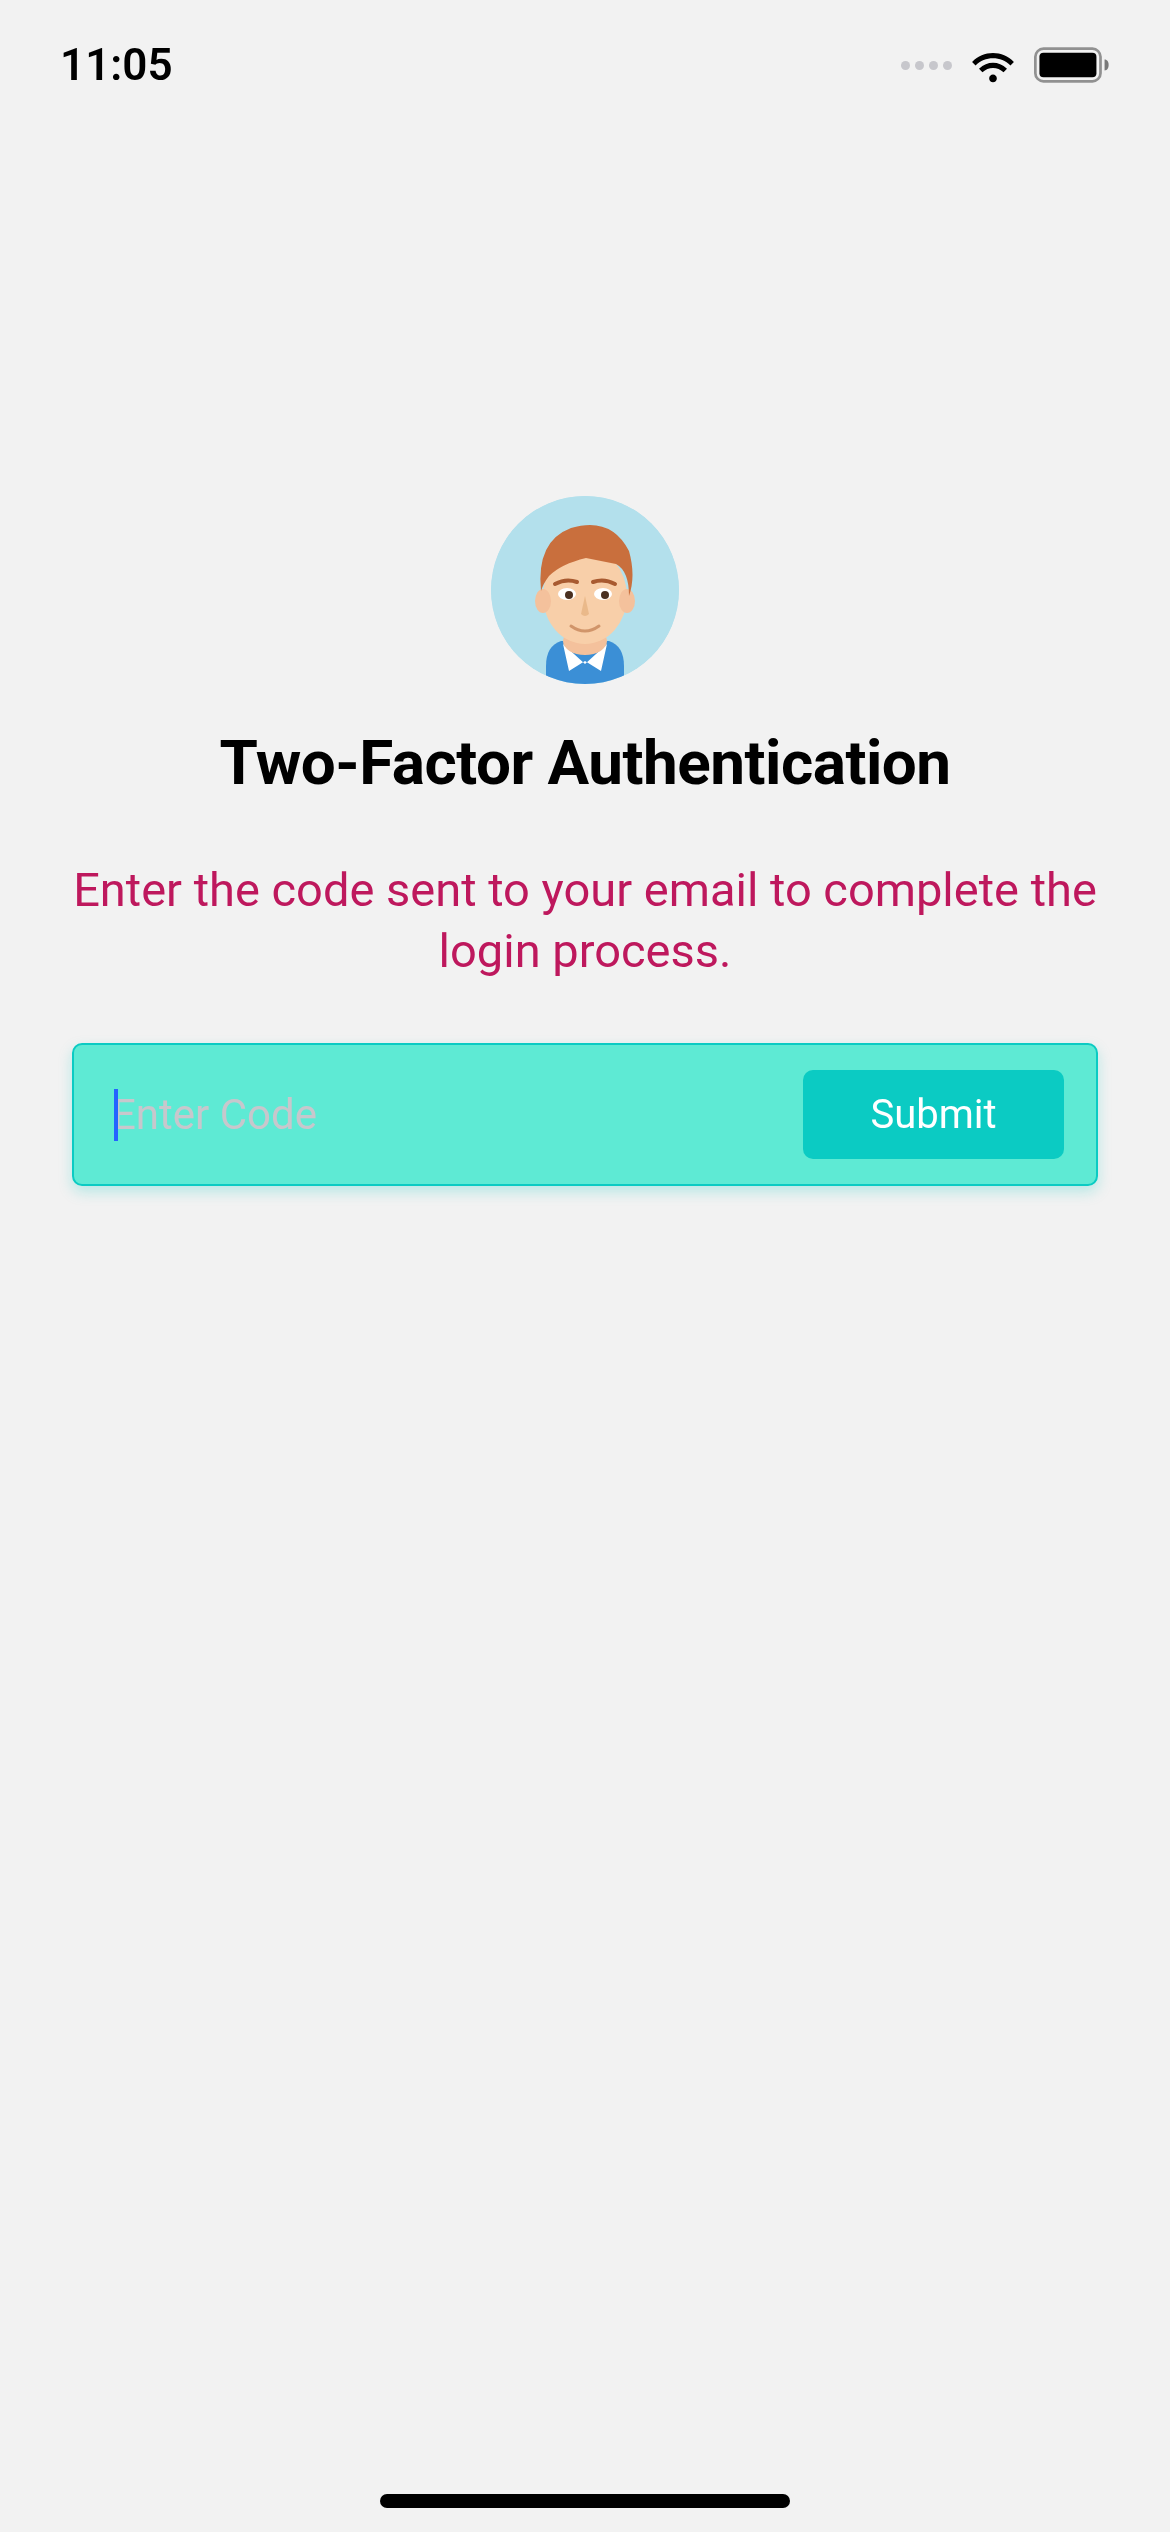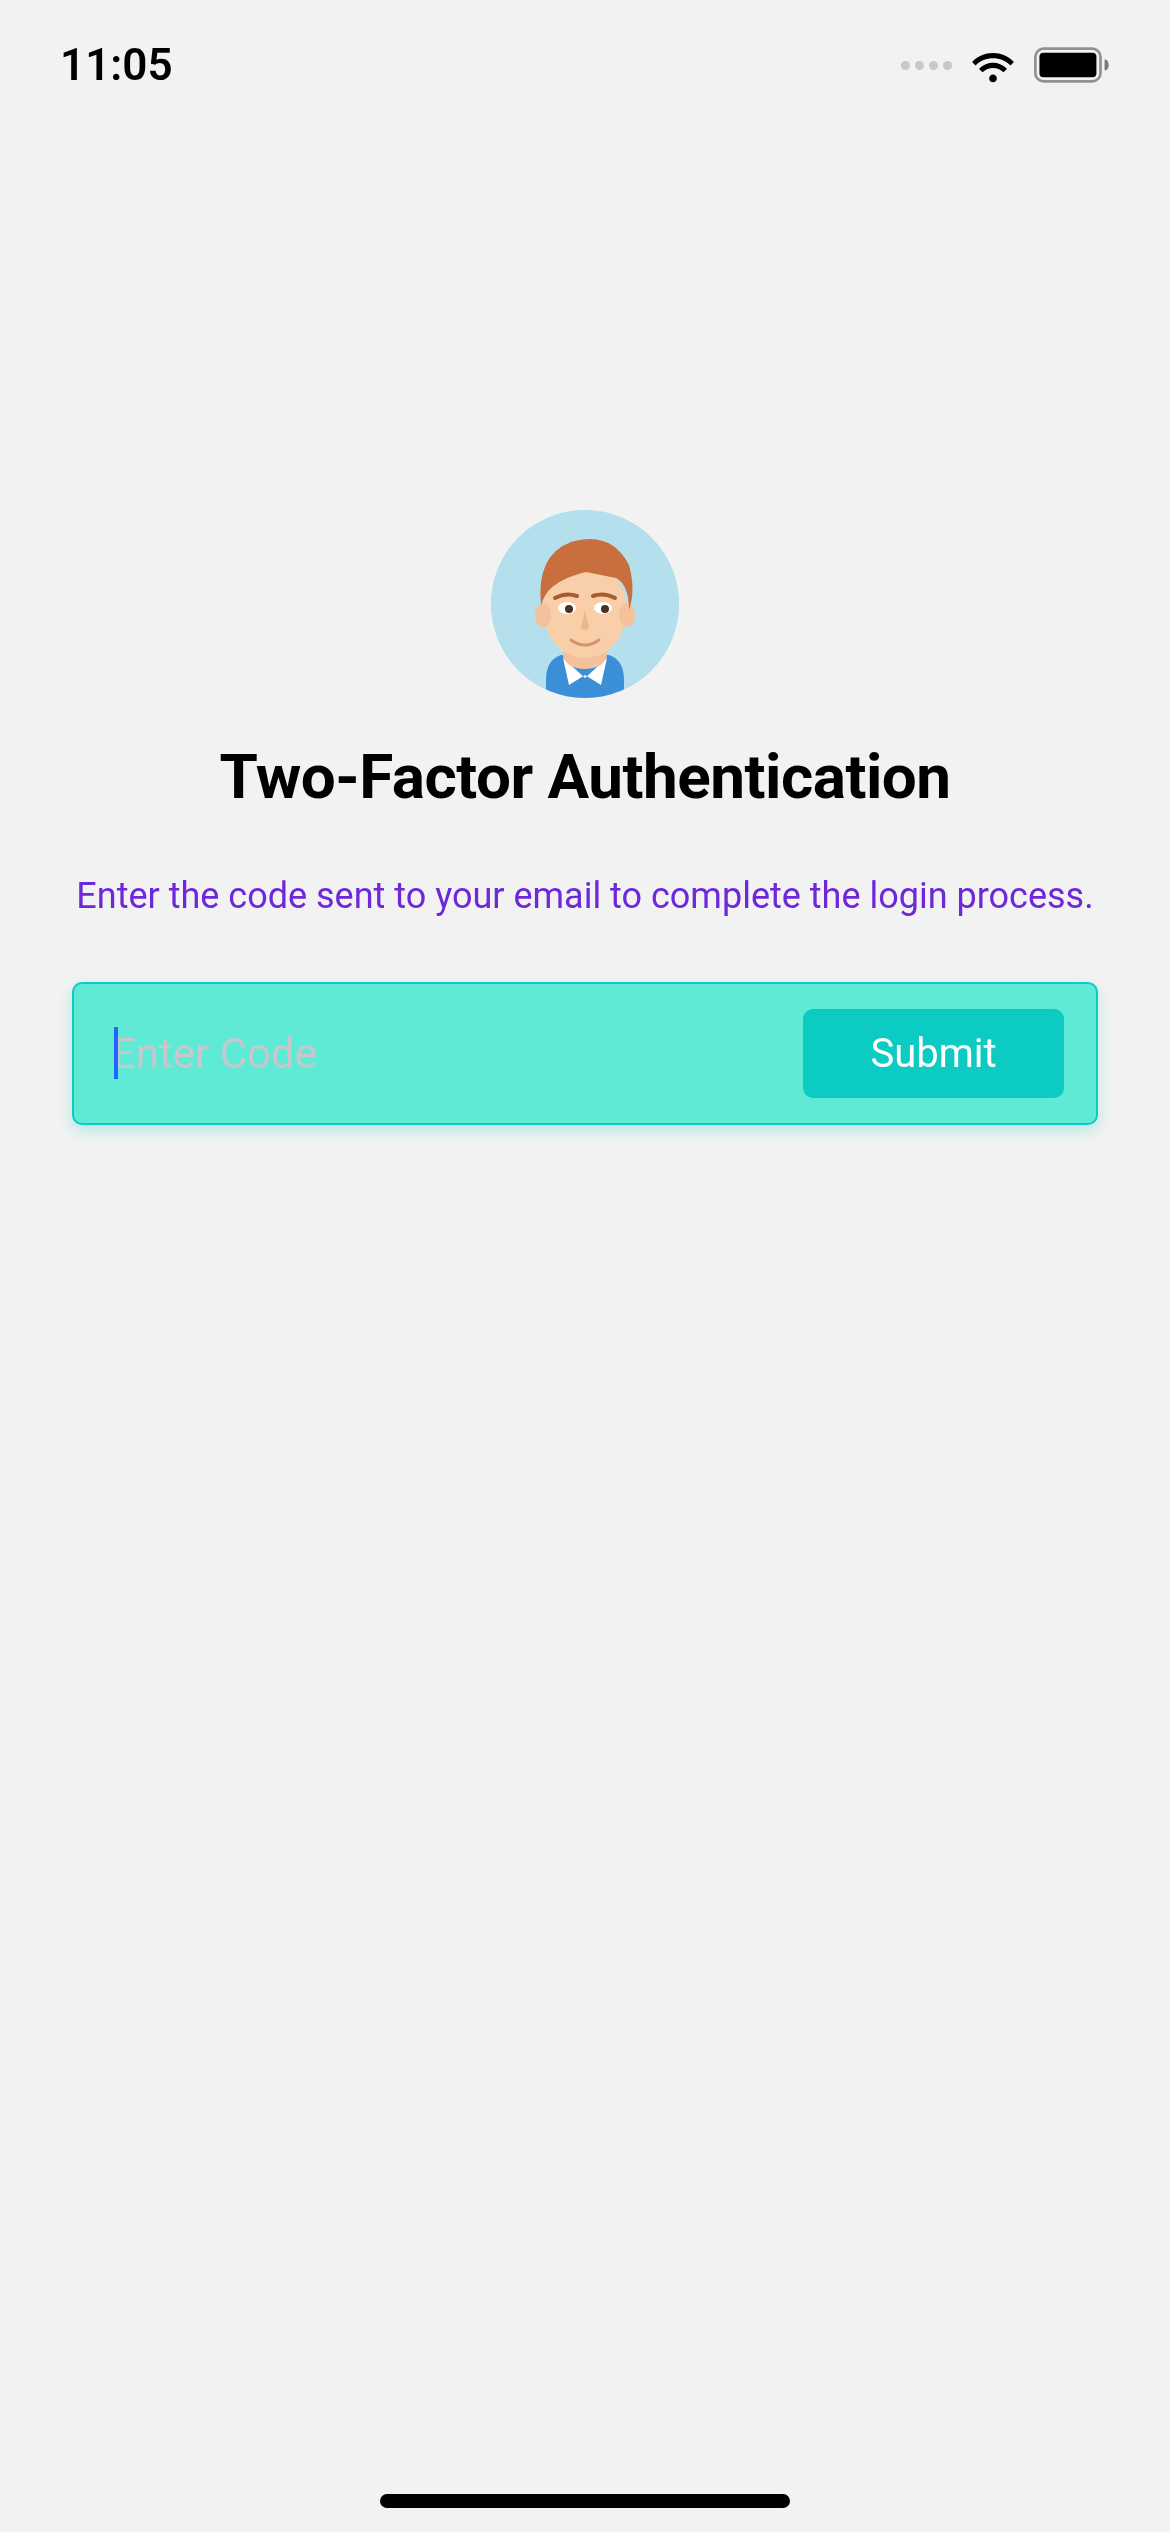--- a/index.html
+++ b/index.html
@@ -58,21 +58,21 @@
       height: 36px;
     }
 
     .battery-icon {
       width: 76px;
       height: 36px;
     }
 
     .content {
       position: absolute;
-      top: 510px;
+      top: 496px;
       left: 0;
       right: 0;
       display: flex;
       flex-direction: column;
       align-items: center;
       padding: 0 30px;
     }
 
     .avatar {
       width: 188px;
@@ -86,23 +86,23 @@
     .page-title {
       font-size: 62px;
       font-weight: 700;
       color: #000;
       text-align: center;
       margin-bottom: 60px;
       letter-spacing: -0.5px;
     }
 
     .page-subtitle {
-      font-size: 36px;
+      font-size: 47px;
       font-weight: 400;
-      color: #6d28d9;
+      color: #be185d;
       text-align: center;
       line-height: 1.3;
       padding: 0 0px;
       margin-bottom: 62px;
     }
 
     .input-card {
       width: 1026px;
       height: 143px;
       background: #5eead4;

